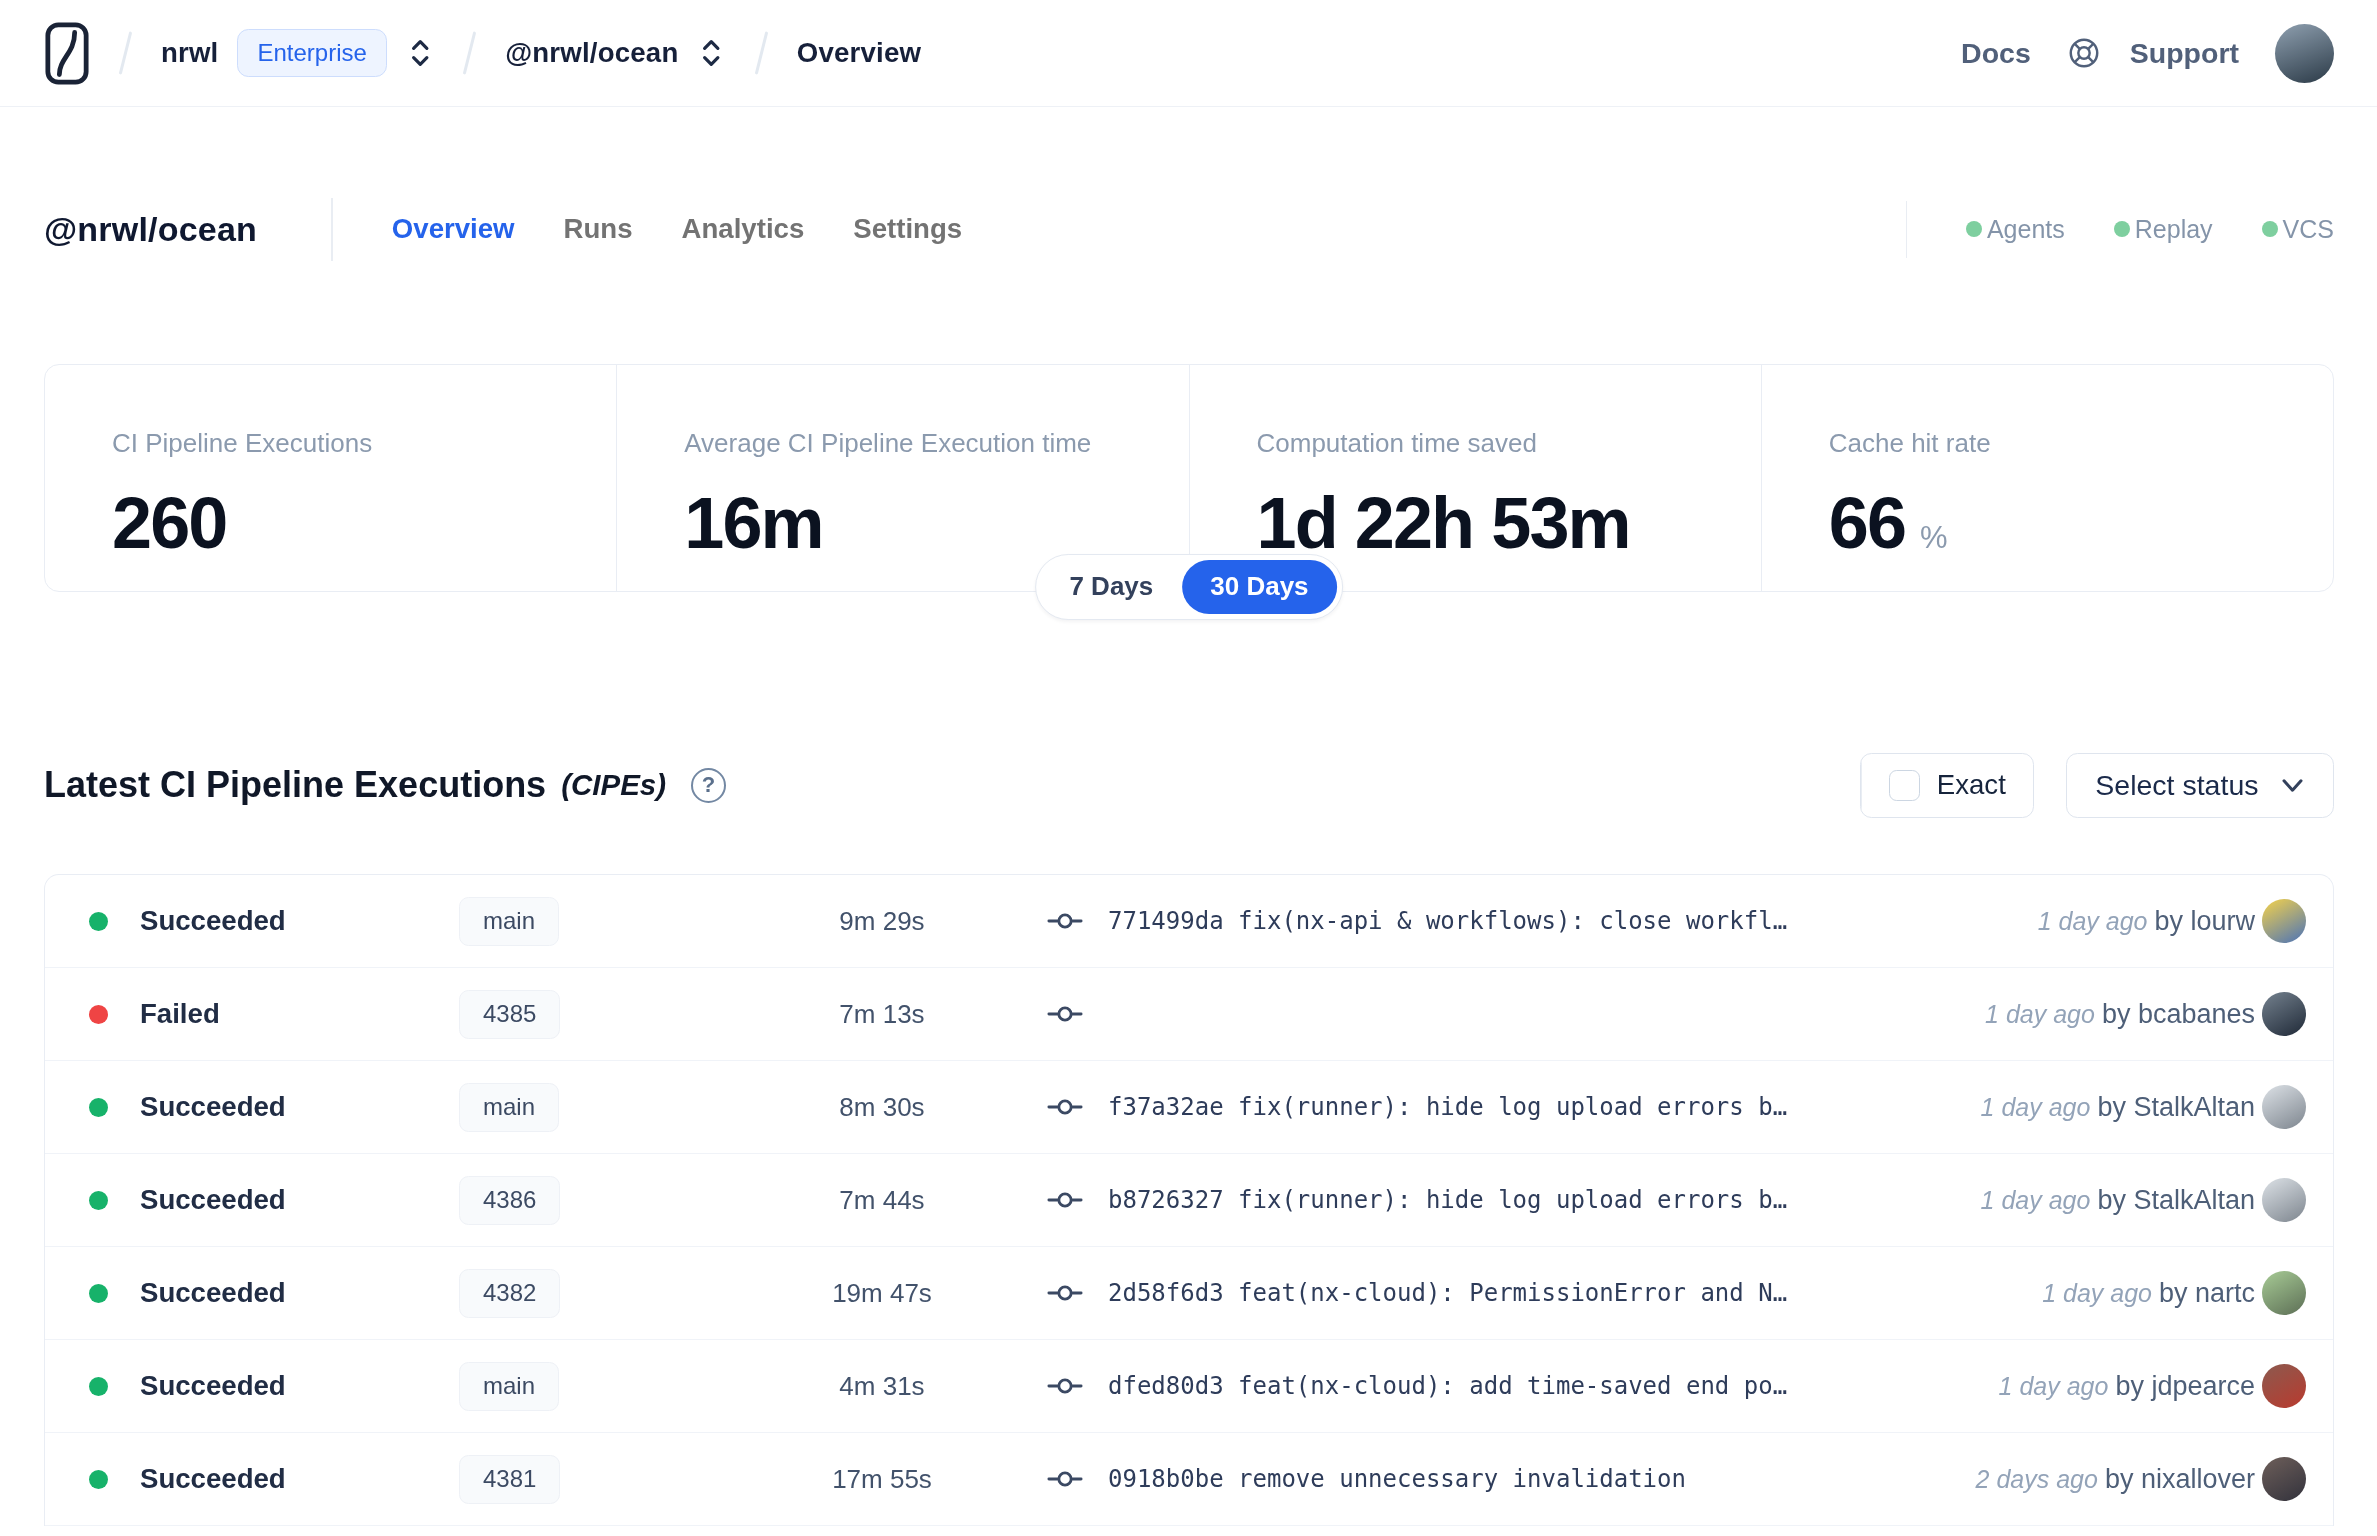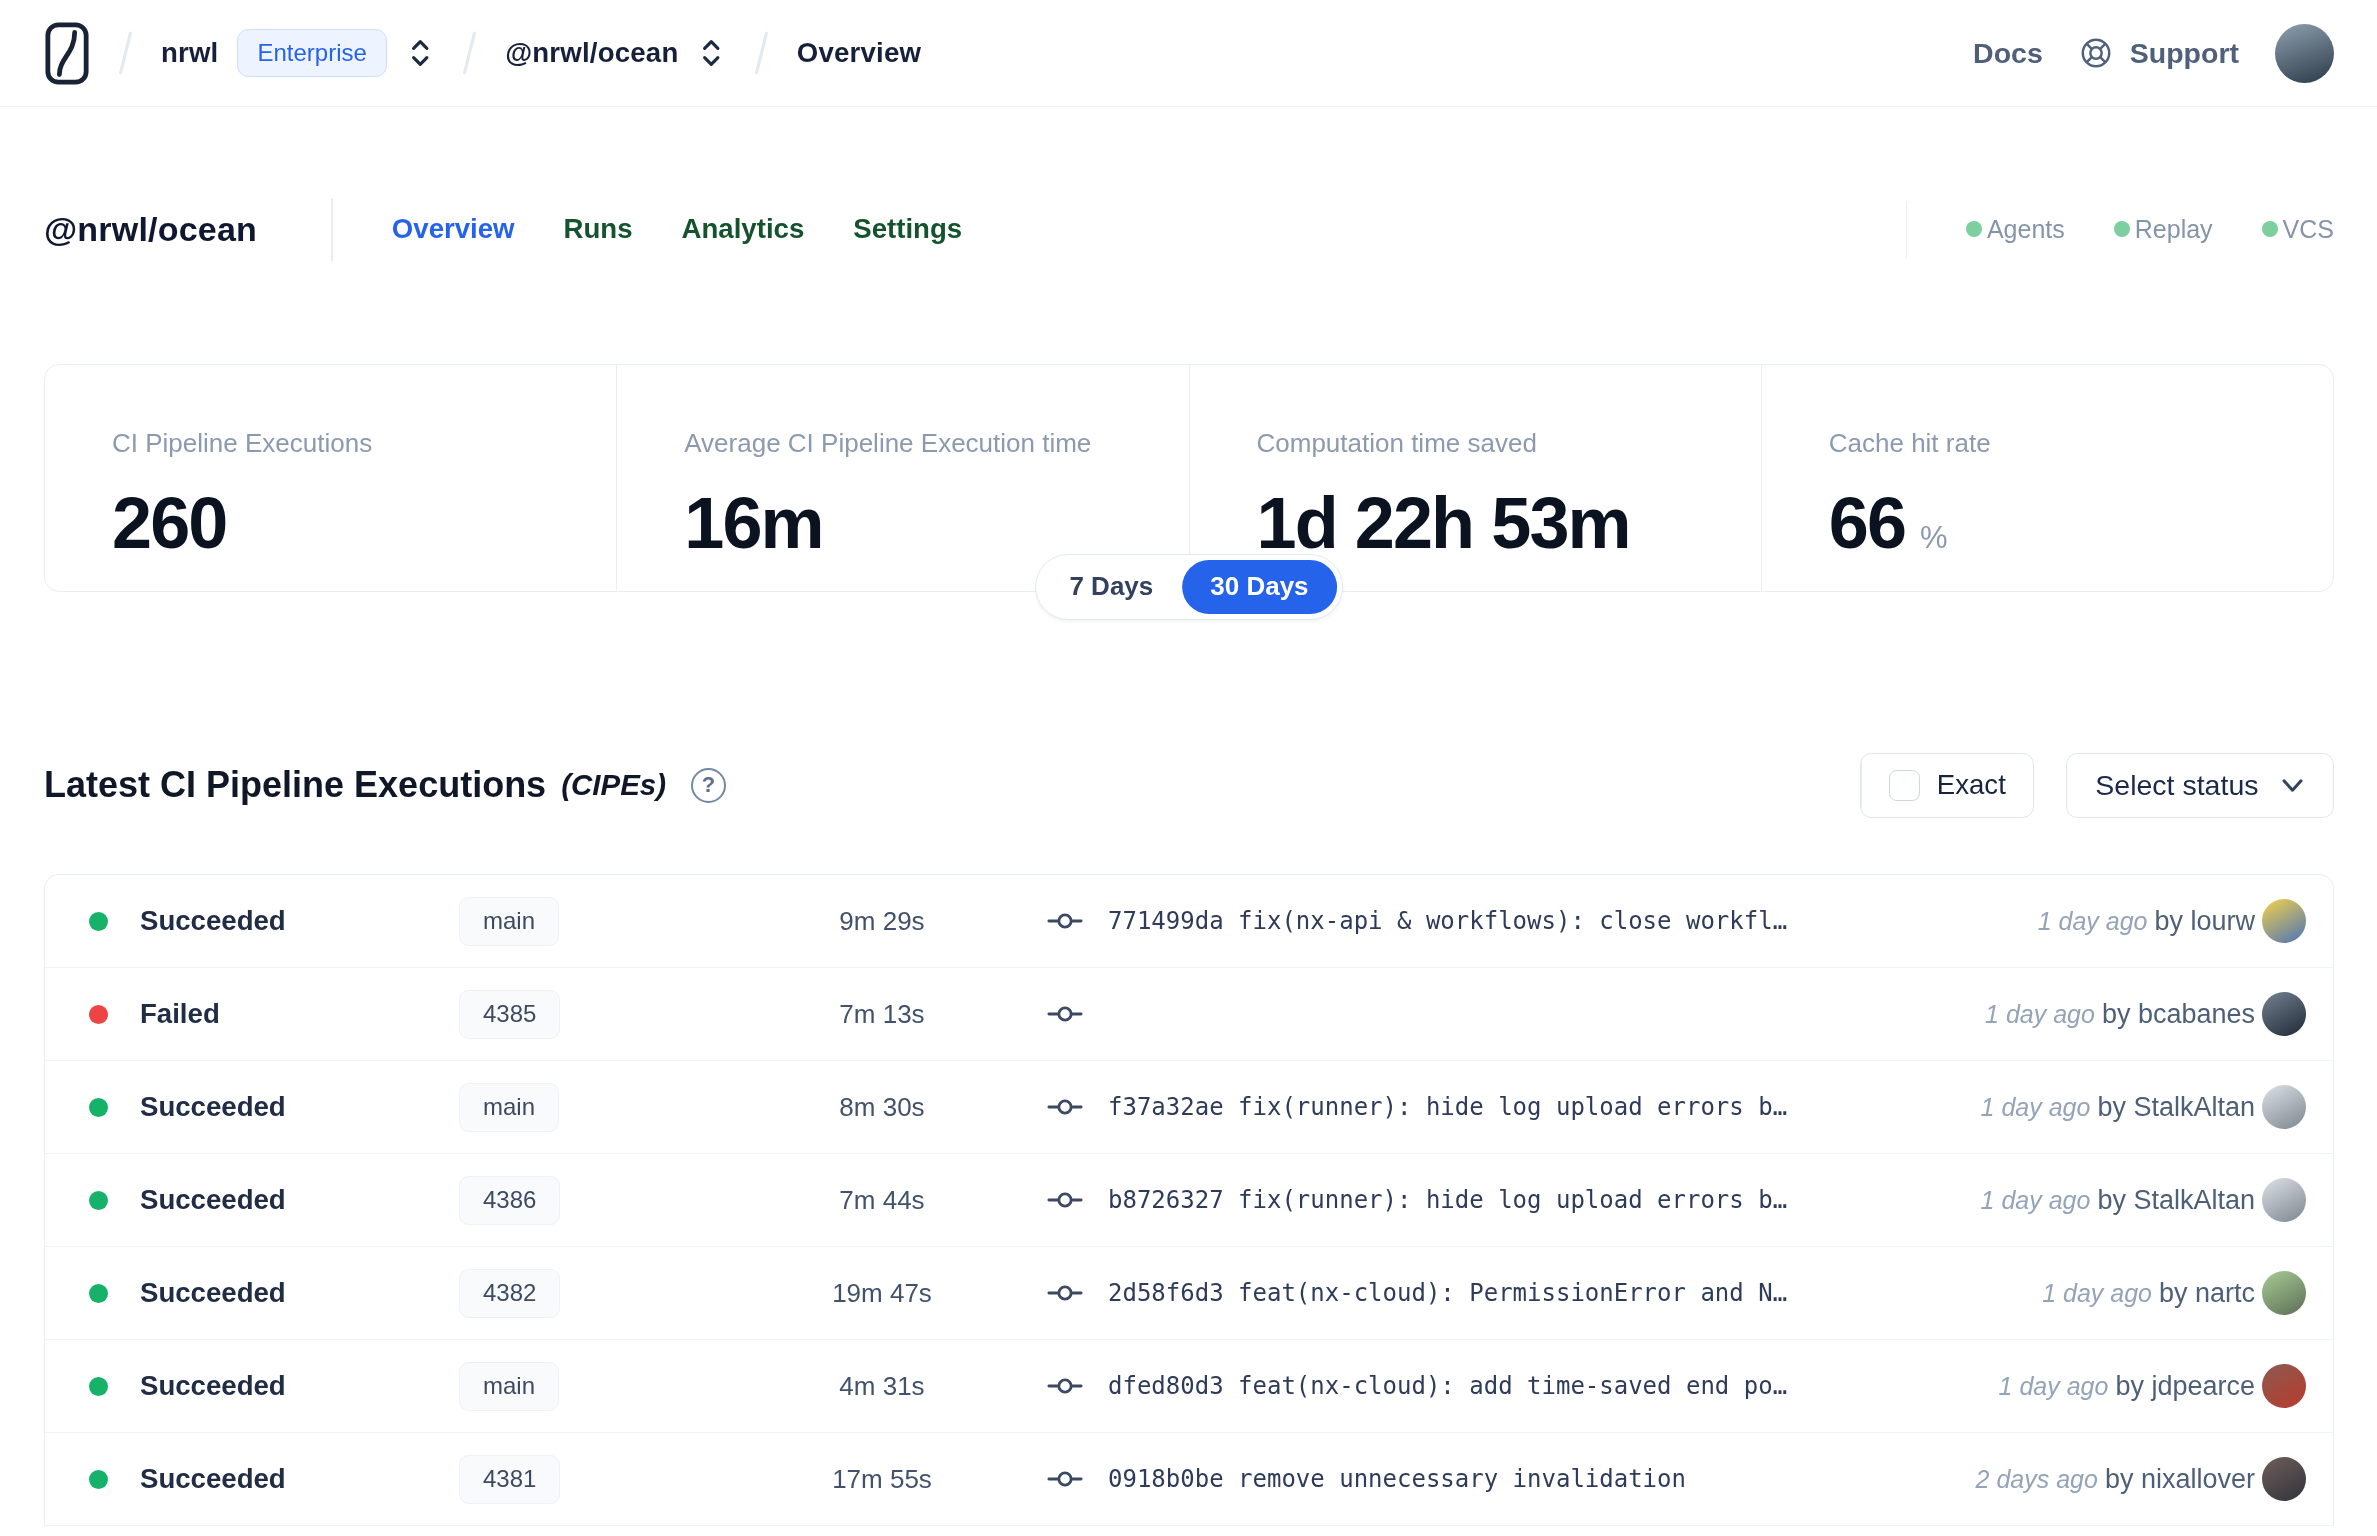--- a/index.html
+++ b/index.html
@@ -12,30 +12,30 @@
   .crumbs { display:flex; align-items:center; gap:34px; }
   .logo svg { display:block; }
   .slash { width:2.9px; height:44px; background:#e3e9f0; transform:rotate(14deg); border-radius:1.9px; }
   .crumb-name { font-size:27.6px; font-weight:700; color:#16203a; letter-spacing:0.2px; }
   .org-group, .ws-group { display:flex; align-items:center; gap:19px; }
   .badge-enterprise { font-size:24px; color:#2563eb; background:#eef4ff;
     border:1.9px solid #cdddfd; border-radius:11.4px; padding:8.6px 19px; font-weight:500; }
   .updown { display:flex; }
   .topbar-right { margin-left:auto; display:flex; align-items:center; gap:36px; }
   .top-link { font-size:28.5px; font-weight:600; color:#51607a; }
-  .support-group { display:flex; align-items:center; gap:17px; }
+  .support-group { display:flex; align-items:center; gap:29px; }
   .avatar-lg { width:59px; height:59px; border-radius:50%;
     background:linear-gradient(160deg,#8fa0b0 0%,#55606c 45%,#2b3a47 100%); }
 
   
   .titlebar { display:flex; align-items:center; padding:0 44px; margin-top:88px; height:68px; }
   .page-title { font-size:34px; font-weight:700; color:#0f1830; letter-spacing:0.2px; }
   .title-div { width:1.9px; height:63px; background:#e9edf3; margin:0 59px 0 74px; }
   .tabs { display:flex; align-items:center; gap:49px; }
-  .tab { font-size:27.6px; font-weight:600; color:#14532d; cursor:pointer; }
+  .tab { font-size:27.6px; font-weight:600; color:#737373; cursor:pointer; }
   .tab.active { color:#2563eb; }
   .features { margin-left:auto; display:flex; align-items:center; gap:49px; }
   .features-div { width:1.9px; height:57px; background:#e9edf3; margin-right:9.5px; }
   .feature { display:flex; align-items:center; gap:5px; font-size:25px; color:#8494a9; }
   .feature-dot { width:16px; height:16px; border-radius:50%; background:#7ecf9f; }
 
   
   .stats { margin:101px 44px 0; display:flex; position:relative;
     border:1.9px solid #e9edf4; border-radius:15px; height:228px; background:#fff; }
   .stat { flex:1; padding:63px 0 0 67px; }

